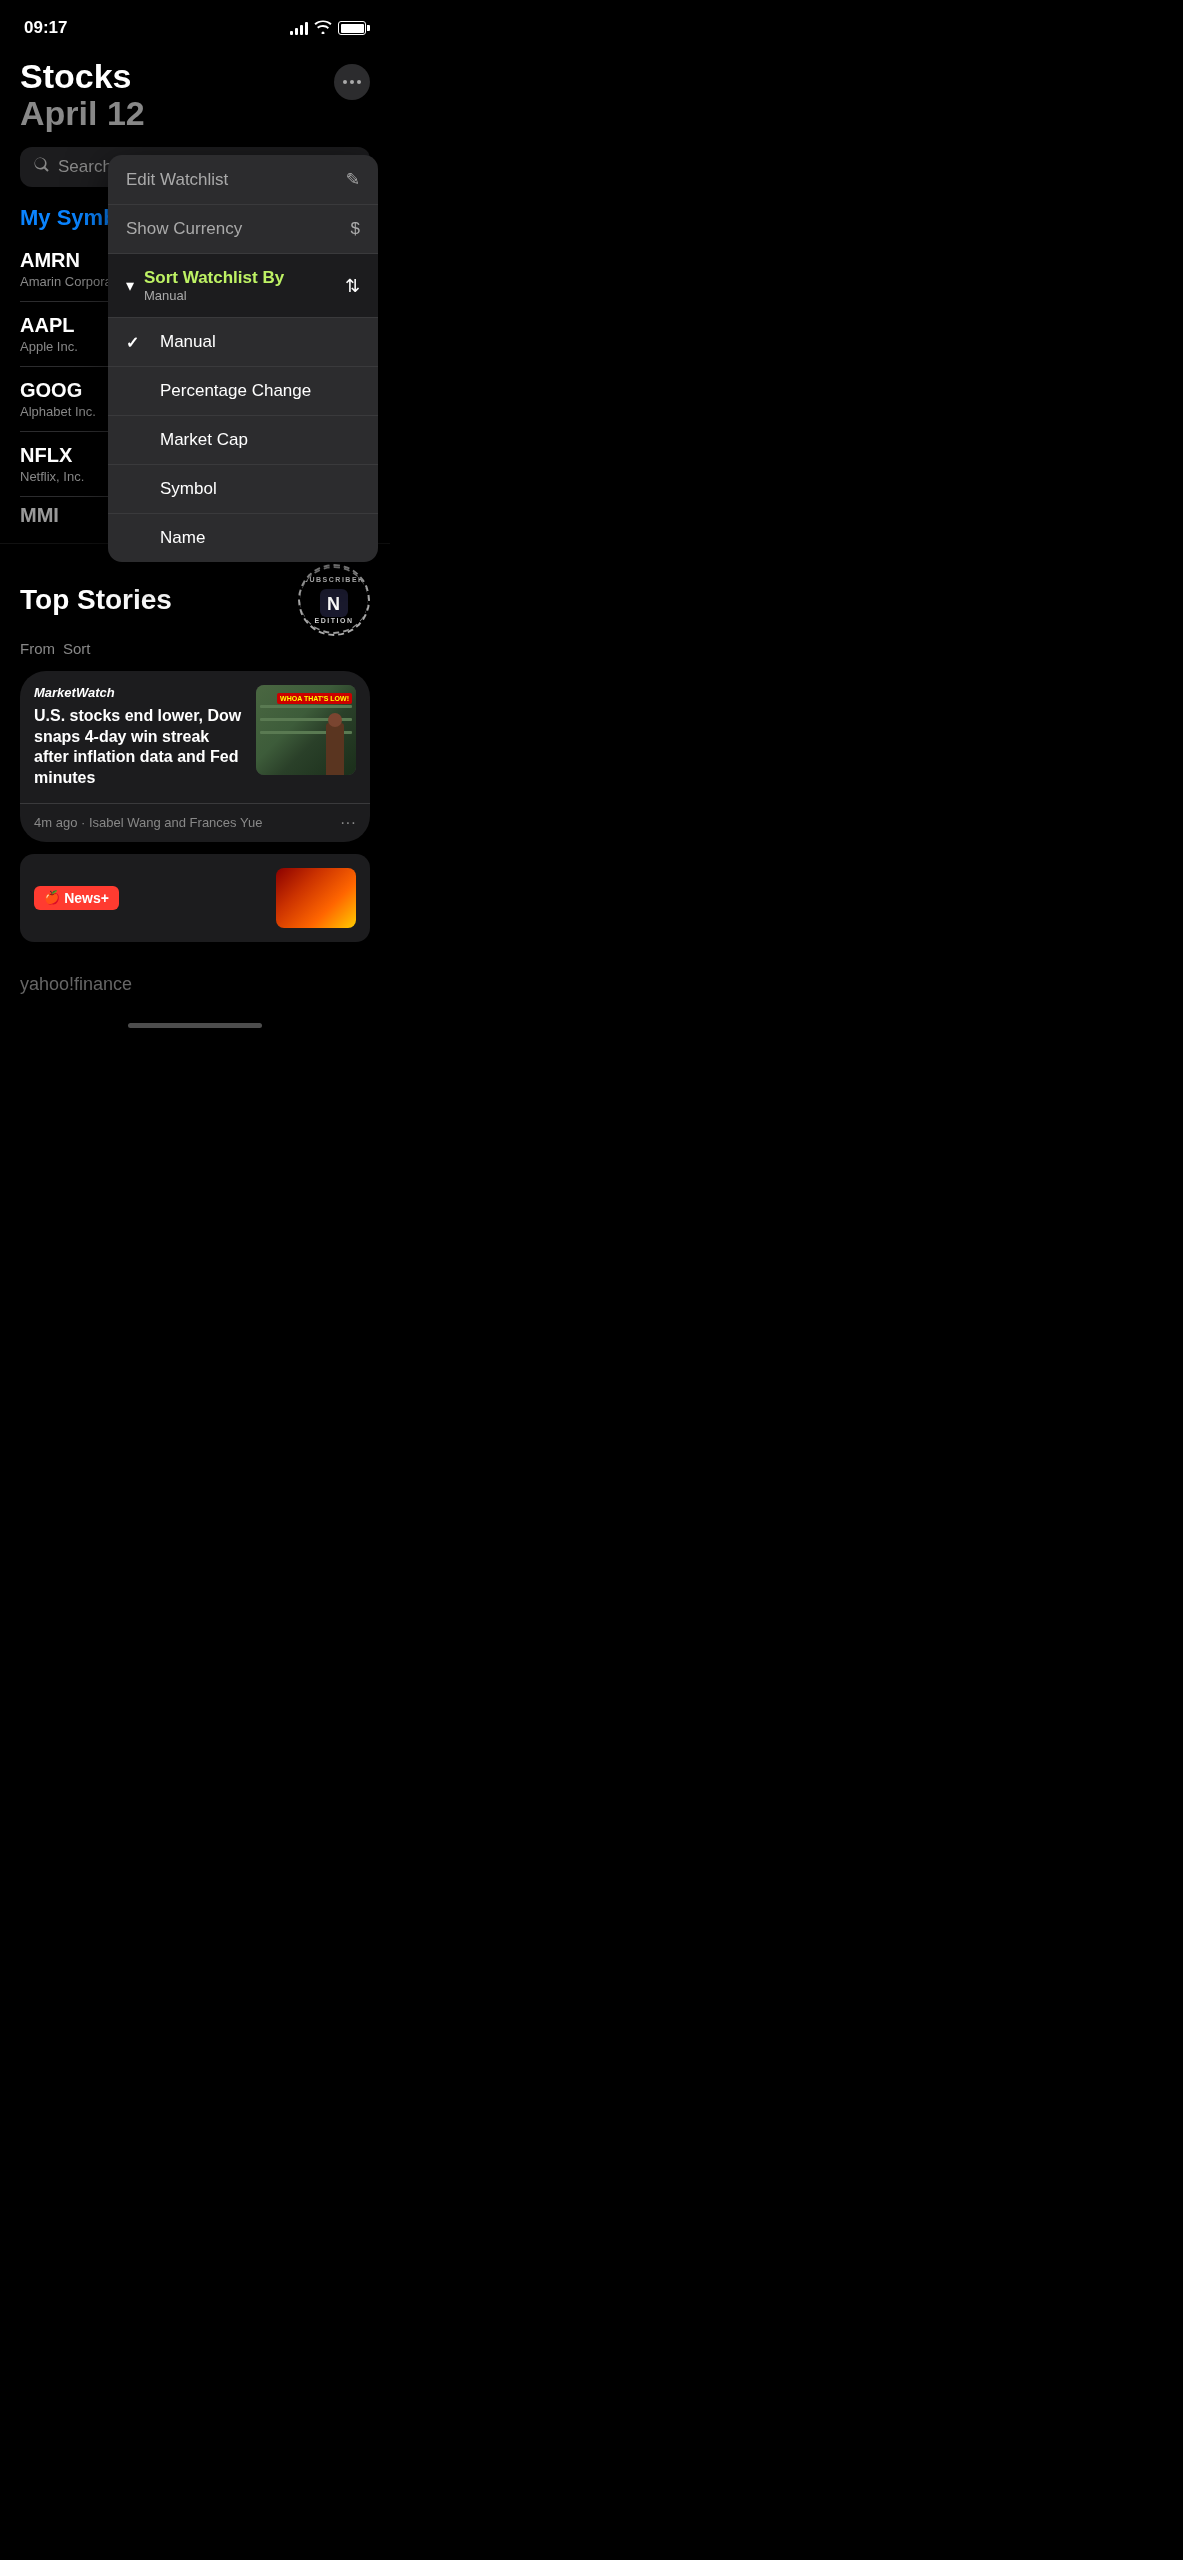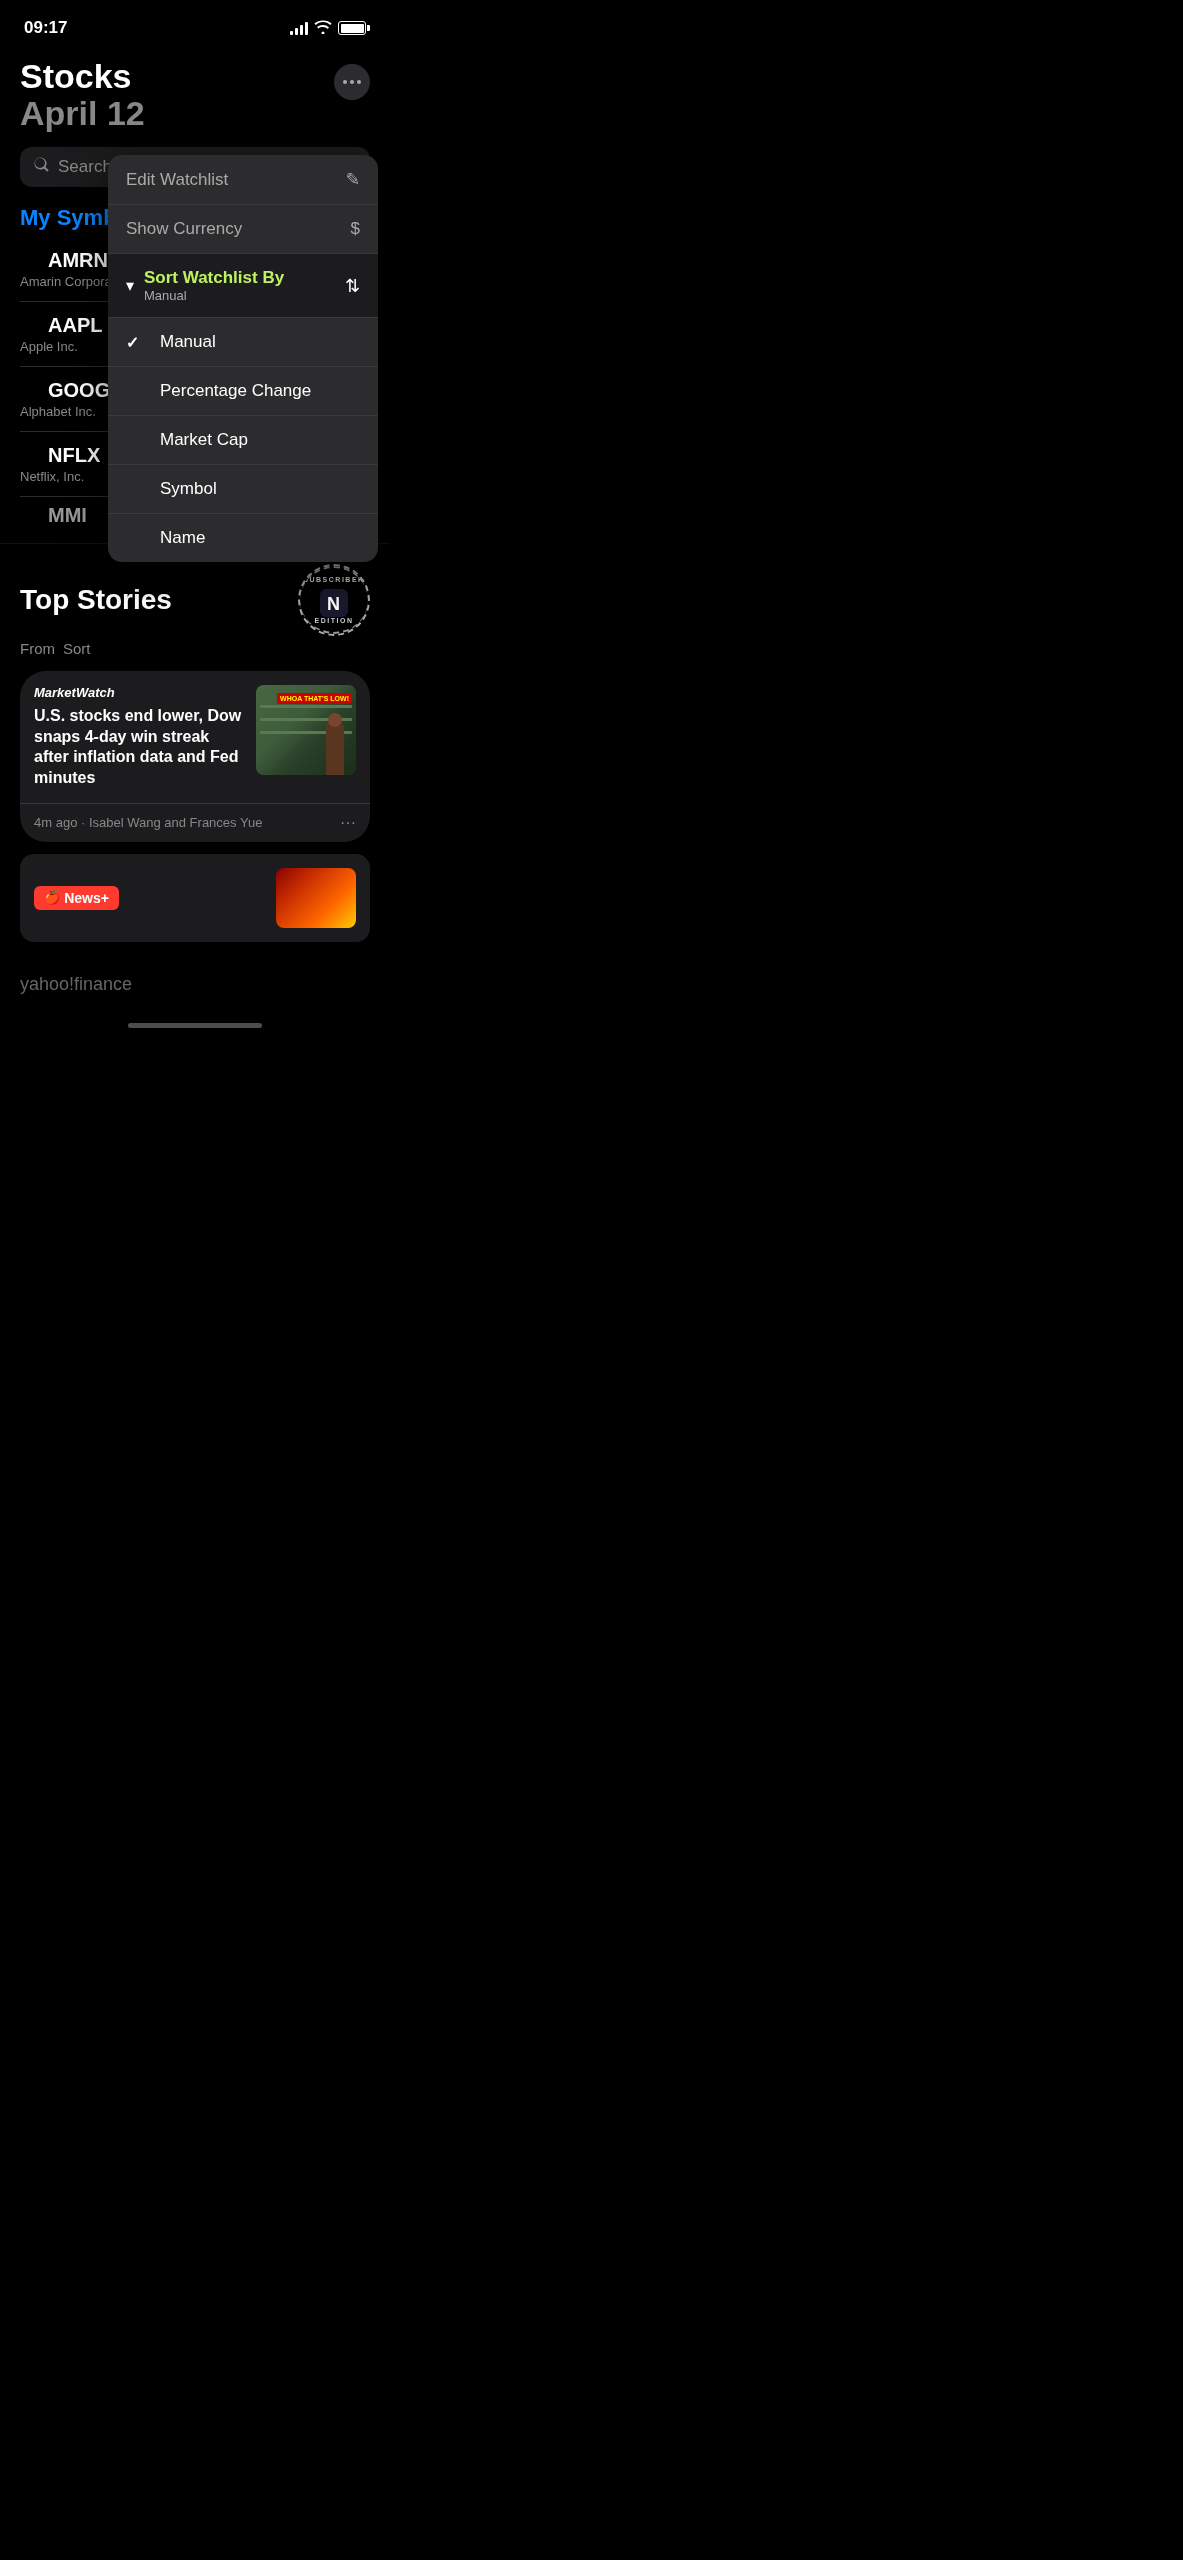--- a/index.html
+++ b/index.html
@@ -167,21 +167,20 @@
       align-items: center;
     }
     .stock-item:last-child {
       border-bottom: none;
     }
     .stock-left {}
     .stock-ticker {
       font-size: 20px;
       font-weight: 600;
       color: #fff;
-      margin-left: 28px;
     }
     .stock-name {
       font-size: 13px;
       color: #888;
       margin-top: 2px;
     }
     .stock-badge {
       background: #ff3b30;
       color: #fff;
       font-size: 15px;

